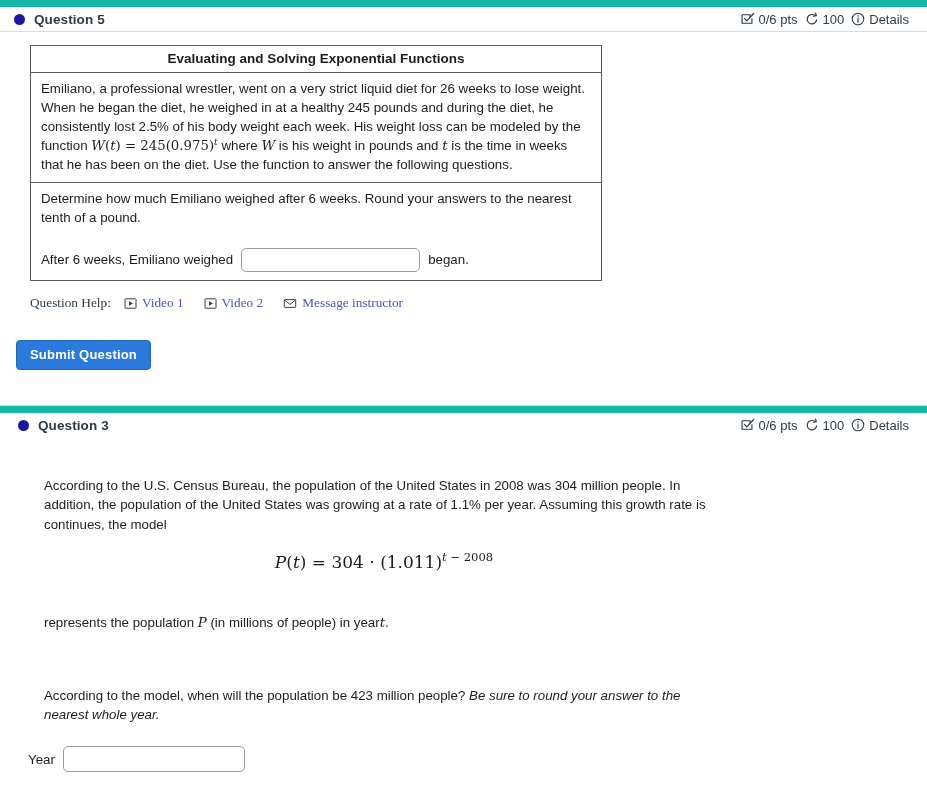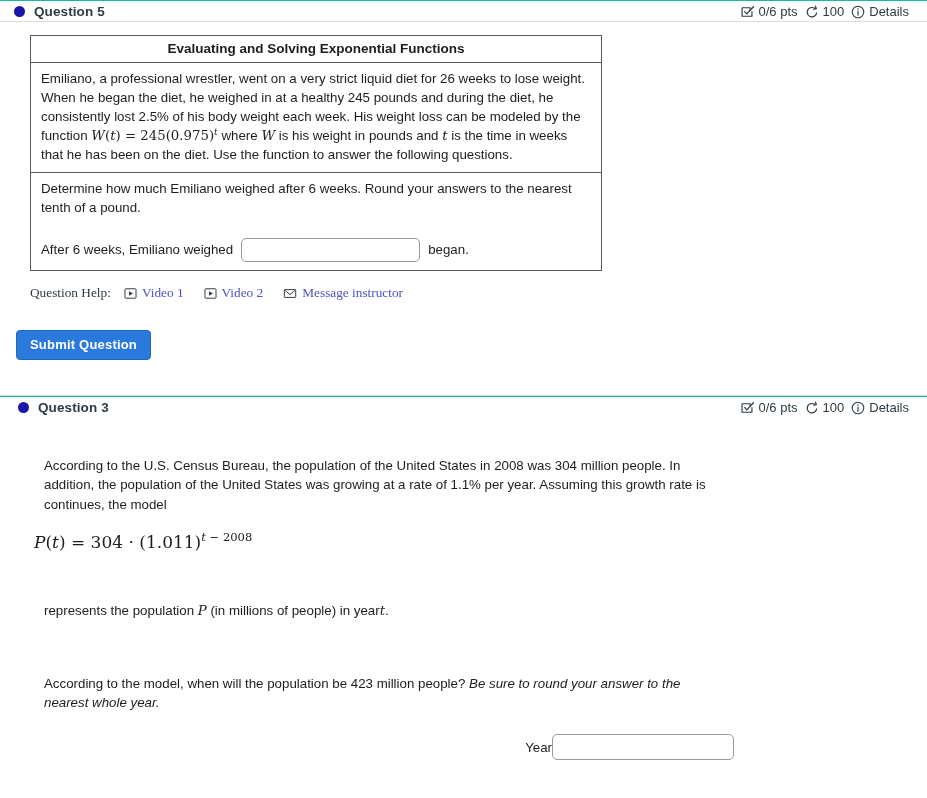--- a/index.html
+++ b/index.html
@@ -15,40 +15,40 @@
     color: #2d3b45;
     overflow: hidden;
   }
   .page { position: relative; width: 927px; height: 798px; }
 
   
   .q-header {
     display: flex;
     align-items: center;
     justify-content: space-between;
-    border-top: 1px solid #14b8a6;
+    border-top: 7px solid #14b8a6;
     border-bottom: 1px solid #dcdcdc;
-    height: 22px;
+    height: 32px;
     box-sizing: border-box;
     padding: 0 18px 0 14px;
   }
   .q-header.q6 { border-bottom: none; padding-left: 18px; }
   .q-title-wrap { display: flex; align-items: center; gap: 9px; }
   .q-dot {
     width: 11px; height: 11px; border-radius: 50%;
     background: #1a17a8; display: inline-block; flex: none;
   }
   .q-title {
     font-weight: bold;
     font-size: 13.5px;
     color: #2d3b45;
     letter-spacing: 0.1px;
   }
   .q-meta { display: flex; align-items: center; gap: 7px; font-size: 13px; color: #2d3b45; }
-  .q-meta .meta-item { display: flex; align-items: flex-end; gap: 4px; }
+  .q-meta .meta-item { display: flex; align-items: flex-start; gap: 4px; }
   .q-meta svg { display: block; }
 
   
   .problem-box {
     margin: 13px 0 0 30px;
     width: 572px;
     border: 1px solid #5a5a5a;
     box-sizing: border-box;
     background: #fff;
   }
@@ -101,22 +101,23 @@
     vertical-align: super;
     line-height: 0;
   }
   .mvar {
     font-family: "DejaVu Serif", "Liberation Serif", serif;
     font-style: italic;
   }
   .display-math {
     font-family: "DejaVu Serif", "Liberation Serif", serif;
     font-size: 17px;
-    margin: 14px 0 12px 6px;
+    margin: 14px 0 4px 6px;
     color: #1d1d1d;
+    text-align: center;
   }
 
   
   .help-row {
     display: flex;
     align-items: center;
     gap: 7px;
     margin: 14px 0 12px 30px;
     font-size: 13.3px;
     color: #2d3b45;
@@ -158,23 +159,22 @@
     font-size: 13.3px;
     line-height: 1.45;
     color: #1d1d1d;
   }
   .q6-para { margin: 16px; }
   .spacer-20 { height: 22px; }
   .spacer-16 { height: 18px; }
   .year-row {
     display: flex;
     align-items: center;
-    gap: 0;
+    gap: 8px;
     margin-top: 22px;
-    justify-content: flex-end;
   }
   .year-input {
     border: 1px solid #9a9a9a;
     border-radius: 5px;
     height: 26px;
     width: 182px;
     box-sizing: border-box;
     background: #fff;
     outline: none;
     font-family: "Liberation Sans", sans-serif;

